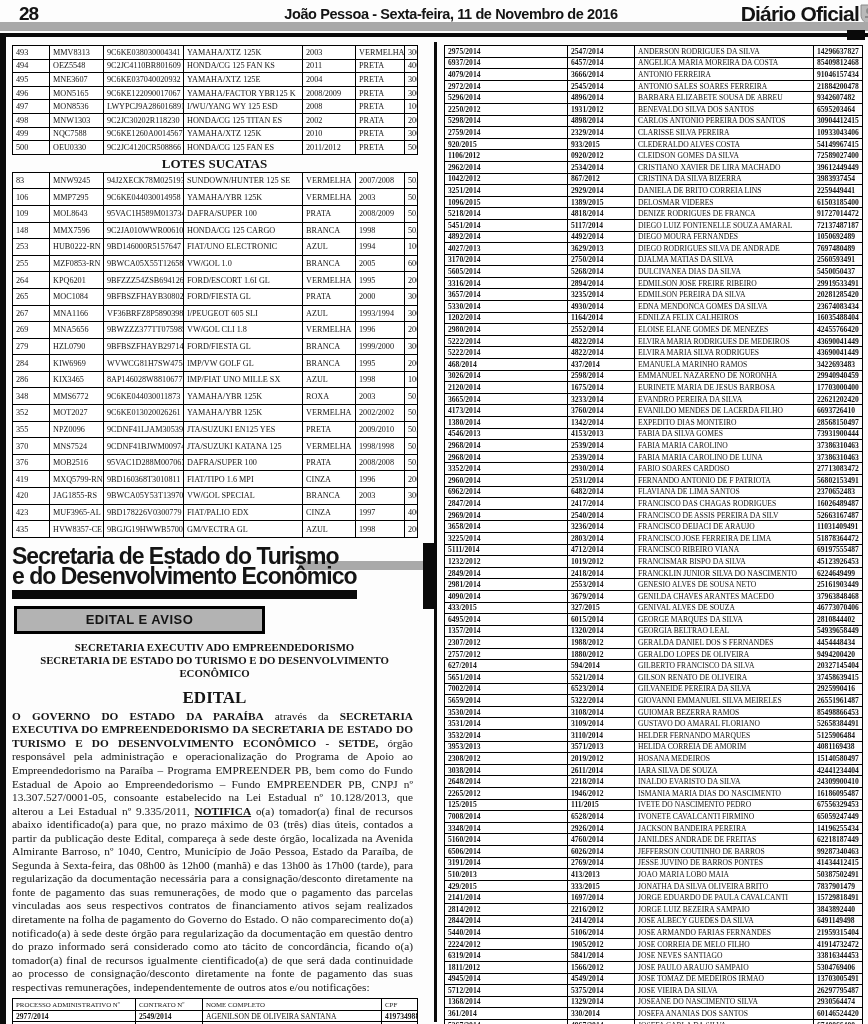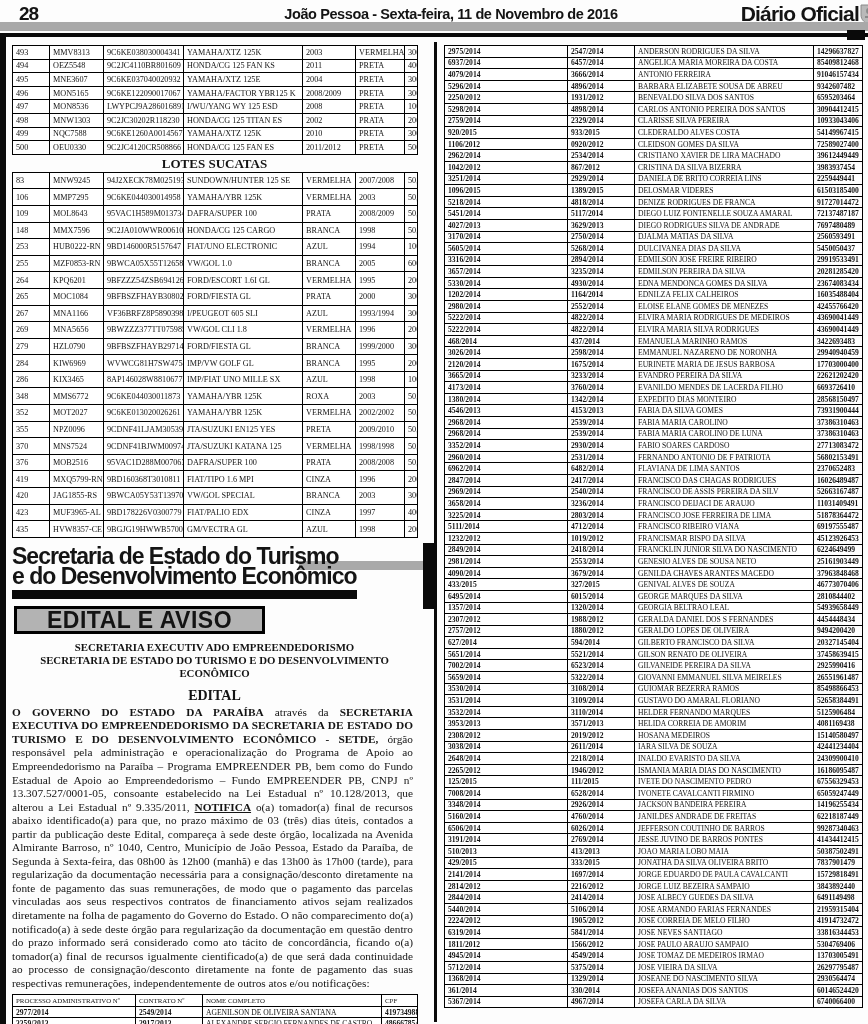--- a/index.html
+++ b/index.html
@@ -49,24 +49,24 @@
   
   .col-left{position:absolute;left:12px;top:45px;width:405px;}
   .col-right{position:absolute;left:444px;top:45px;width:418px;}
   
   .sec-head{margin-top:8px;font-family:"Liberation Sans",sans-serif;font-weight:bold;
             font-size:23px;line-height:20px;letter-spacing:-1px;}
   .sec-underline{margin-top:4px;width:345px;height:9px;background:#0a0a0a;}
   .sec-sidebar{position:absolute;left:423px;top:543px;width:14px;height:66px;background:#0a0a0a;}
   .sec-grayseg{position:absolute;left:299px;top:561px;width:135px;height:9px;background:#a9a9a9;}
   .banner{margin:7px 0 0 2px;width:245px;height:22px;border:3px solid #000;background:#b3b3b3;
-          font-family:"Liberation Sans",sans-serif;font-weight:bold;font-size:23px;
+          font-family:"Liberation Sans",sans-serif;font-weight:bold;font-size:13px;
           text-align:center;line-height:22px;letter-spacing:0.5px;}
   .subtitle{margin-top:7px;text-align:center;font-weight:bold;font-size:10.8px;line-height:13px;}
-  .edital-h{margin-top:8px;text-align:center;font-weight:bold;font-size:14px;}
+  .edital-h{margin-top:8px;text-align:center;font-weight:bold;font-size:17px;}
   .edital-body{margin:2px 4px 0 0;font-size:11.3px;line-height:13.55px;text-align:justify;}
   .notif{margin-top:4px;}
 </style>
 </head>
 <body>
 
 <div class="page">
 
   <div class="hdr">
     <div class="pagenum">28</div>
@@ -417,20 +417,26 @@
           <div class="td">ANGELICA MARIA MOREIRA DA COSTA</div>
           <div class="td">85409812468</div>
         </div>
         <div class="tr">
           <div class="td">4079/2014</div>
           <div class="td">3666/2014</div>
           <div class="td">ANTONIO FERREIRA</div>
           <div class="td">91046157434</div>
         </div>
         <div class="tr">
+          <div class="td">2972/2014</div>
+          <div class="td">2545/2014</div>
+          <div class="td">ANTONIO SALES SOARES FERREIRA</div>
+          <div class="td">21884200478</div>
+        </div>
+        <div class="tr">
           <div class="td">5296/2014</div>
           <div class="td">4896/2014</div>
           <div class="td">BARBARA ELIZABETE SOUSA DE ABREU</div>
           <div class="td">9342607482</div>
         </div>
         <div class="tr">
           <div class="td">2250/2012</div>
           <div class="td">1931/2012</div>
           <div class="td">BENEVALDO SILVA DOS SANTOS</div>
           <div class="td">6595203464</div>
@@ -489,20 +495,26 @@
           <div class="td">DENIZE RODRIGUES DE FRANCA</div>
           <div class="td">91727014472</div>
         </div>
         <div class="tr">
           <div class="td">5451/2014</div>
           <div class="td">5117/2014</div>
           <div class="td">DIEGO LUIZ FONTENELLE SOUZA AMARAL</div>
           <div class="td">72137487187</div>
         </div>
         <div class="tr">
+          <div class="td">4892/2014</div>
+          <div class="td">4492/2014</div>
+          <div class="td">DIEGO MOURA FERNANDES</div>
+          <div class="td">1050692489</div>
+        </div>
+        <div class="tr">
           <div class="td">4027/2013</div>
           <div class="td">3629/2013</div>
           <div class="td">DIEGO RODRIGUES SILVA DE ANDRADE</div>
           <div class="td">7697480489</div>
         </div>
         <div class="tr">
           <div class="td">3170/2014</div>
           <div class="td">2750/2014</div>
           <div class="td">DJALMA MATIAS DA SILVA</div>
           <div class="td">2560593491</div>

